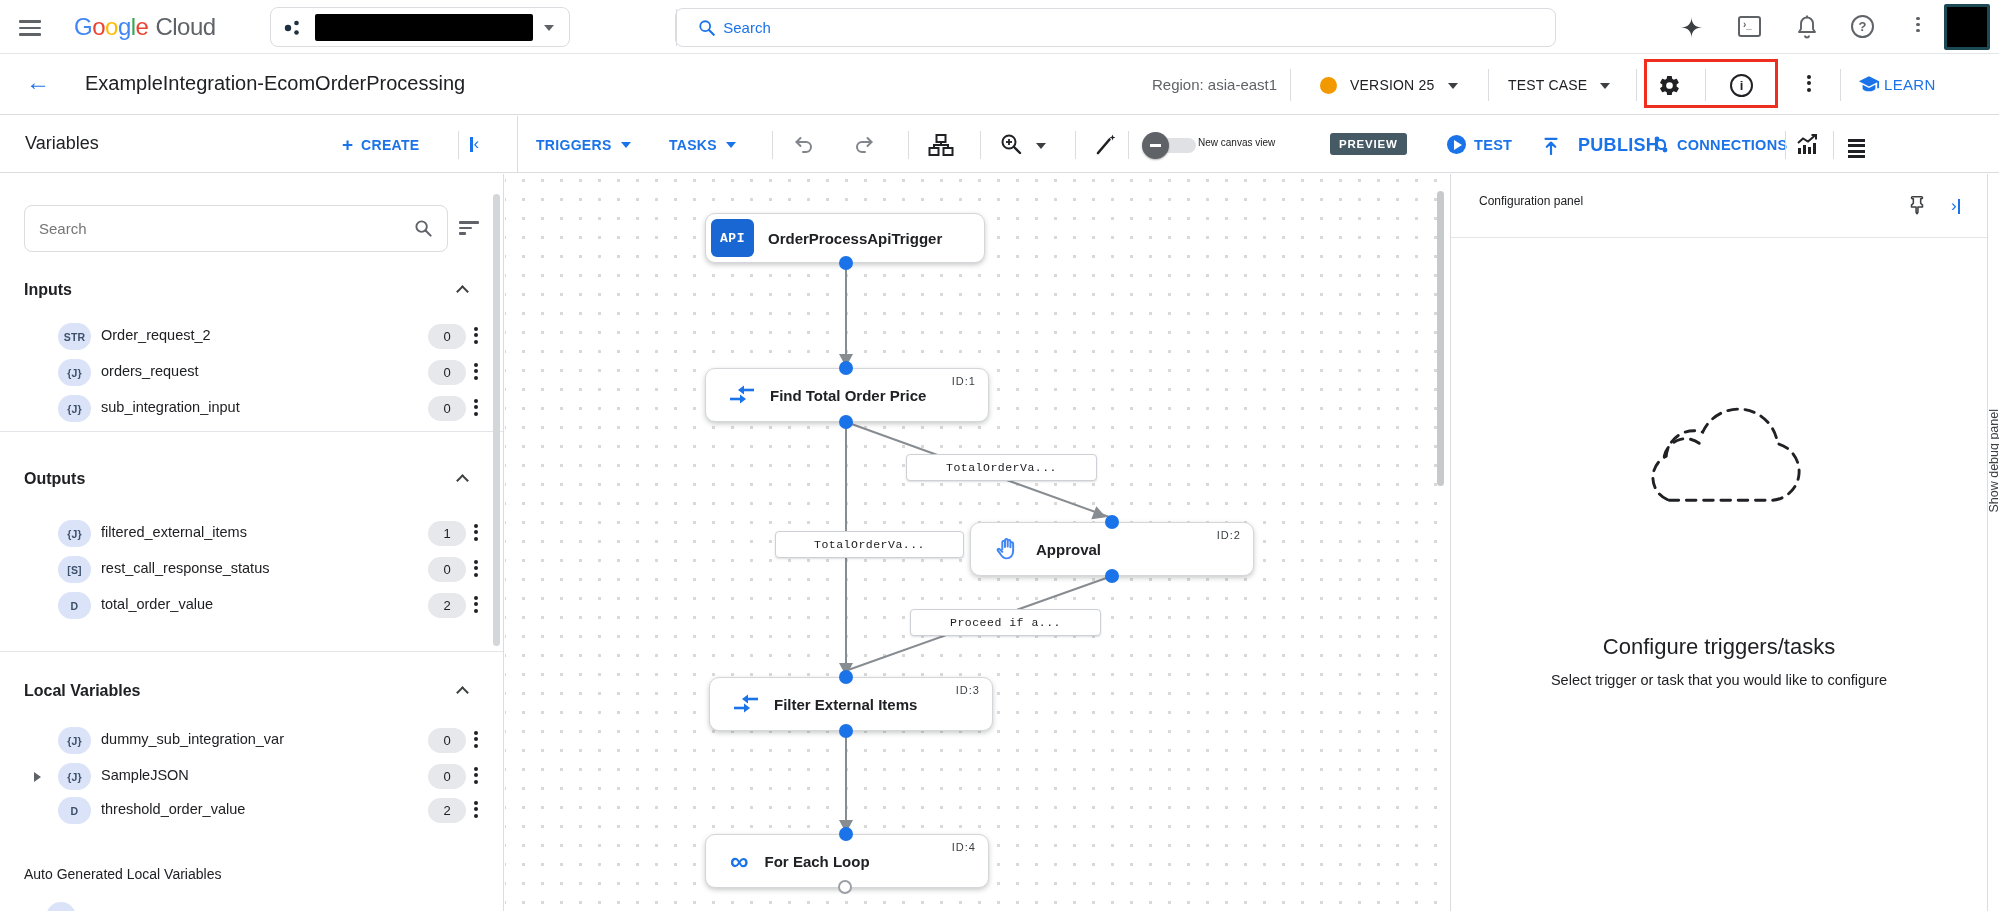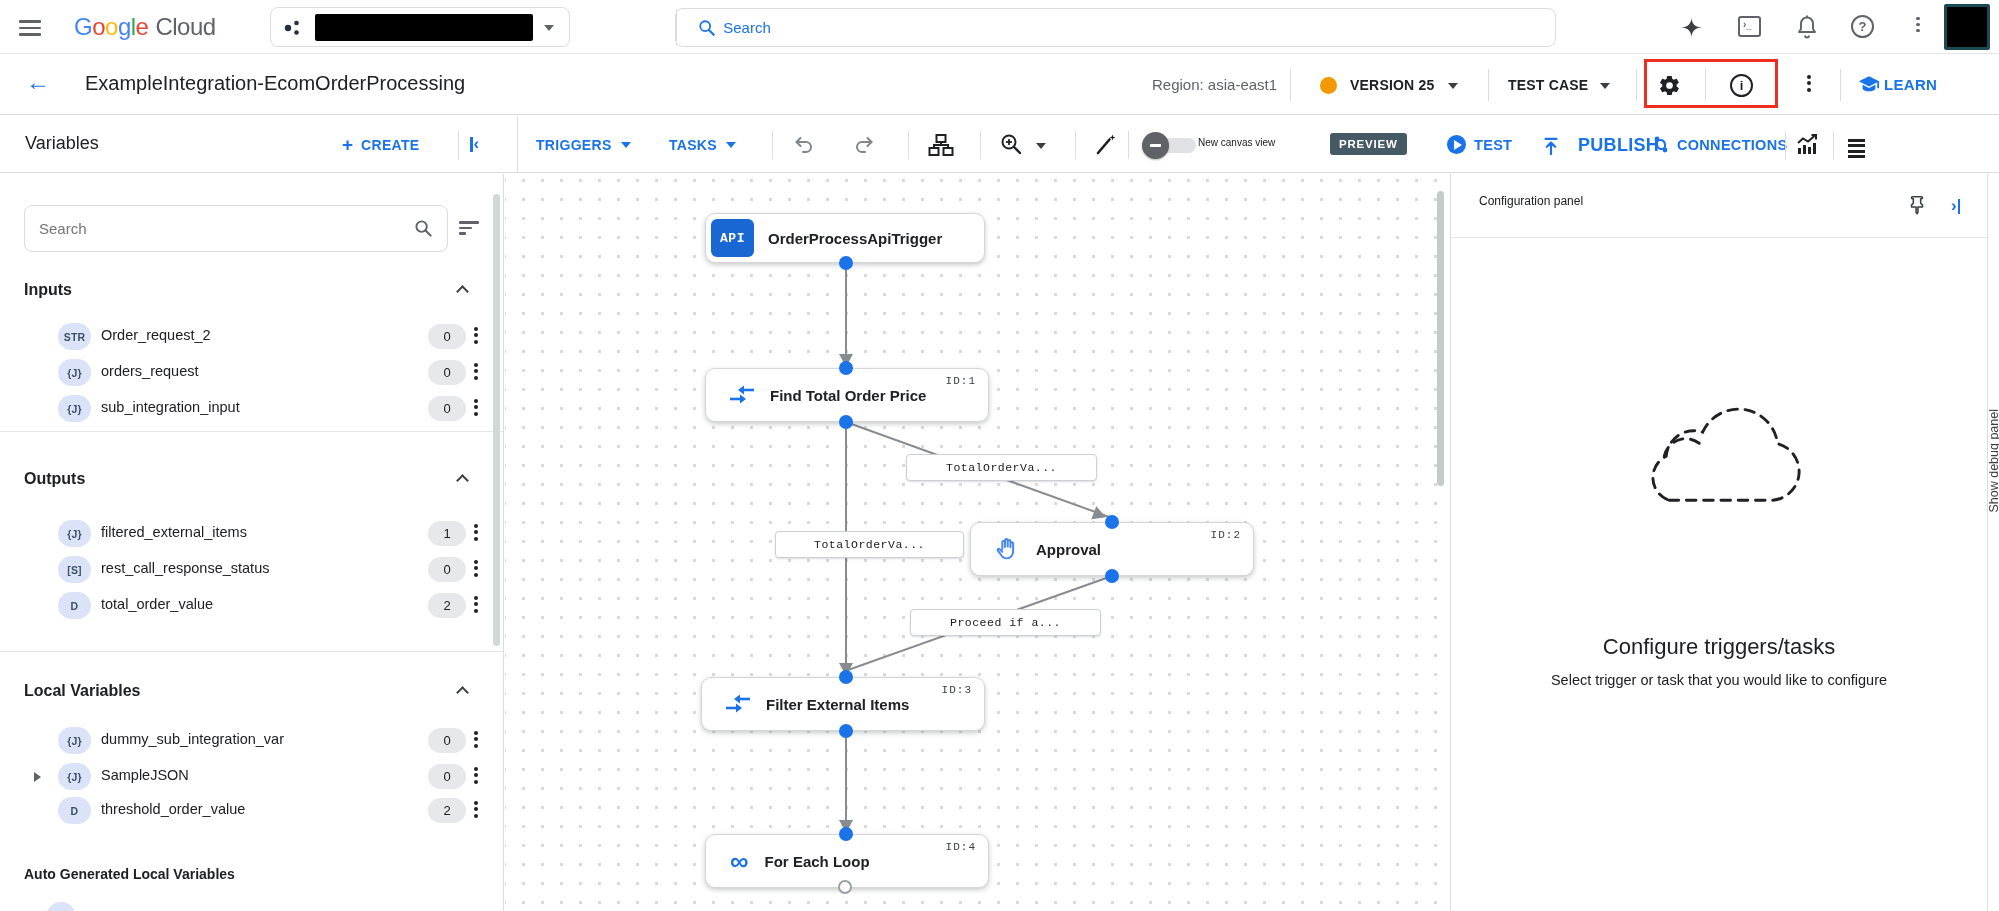--- a/index.html
+++ b/index.html
@@ -21,21 +21,21 @@
   .caret.dark { border-top-color:#3c4043; }
   .searchwrap { border:1px solid #dadce0; border-radius:8px; background:#fff; }
   .searchwrap input { border:0; outline:none; font-size:15px; color:#5f6368; width:700px; font-family:"Liberation Sans",sans-serif; background:transparent;}
   .circ-q { width:23px; height:23px; border:2px solid #5f6368; border-radius:50%; font-size:13px; font-weight:bold; color:#5f6368; display:flex; align-items:center; justify-content:center;}
   .kebab i { display:block; width:3.5px; height:3.5px; border-radius:50%; background:#5f6368; margin:2.5px auto; }
   .kebab.dark i { background:#202124; width:4px; height:4px;}
   
   #titlebar { top:55px; height:60px; border-bottom:1px solid #dadce0; z-index:25;}
   .blue { color:#1a73e8; }
   .gray { color:#5f6368; }
-  .bold { font-weight:bold; }
+  .bold { font-weight:normal; }
   .redbox { position:absolute; border:3px solid #ee2f1f; }
   
   #actionbar { top:116px; height:57px; border-bottom:1px solid #dadce0; z-index:25;}
   .toolbtn { font-size:14px; font-weight:bold; color:#1a73e8; letter-spacing:.3px;}
   .badge-preview { background:#455a64; color:#fff; font-size:11.5px; font-weight:bold; letter-spacing:.8px; padding:5px 9px; border-radius:3px; }
   .toggle-track { width:38px; height:15px; border-radius:8px; background:#dfe1e5; }
   .toggle-knob { position:absolute; width:27px; height:27px; border-radius:50%; background:#5f6368; box-shadow:0 1px 2px rgba(0,0,0,.3); display:flex; align-items:center; justify-content:center;}
   .toggle-knob i { width:11px; height:2.5px; background:#fff; display:block;}
   .playcirc { width:19px; height:19px; border-radius:50%; background:#1a73e8; display:flex; align-items:center; justify-content:center; }
   .playcirc i { width:0; height:0; border-top:5px solid transparent; border-bottom:5px solid transparent; border-left:8px solid #fff; margin-left:2px;}
@@ -54,21 +54,21 @@
   .hdiv { position:absolute; left:0; width:504px; height:1px; background:#e3e5e8; }
   .expand-tri { width:0; height:0; border-top:5px solid transparent; border-bottom:5px solid transparent; border-left:7px solid #5f6368; position:absolute; left:22px; top:13px;}
   .sortico i { display:block; height:2.5px; background:#5f6368; margin:3px 0; border-radius:1px;}
   
   #canvas { position:absolute; left:505px; top:174px; width:945px; height:737px; background:#fff;
     background-image:radial-gradient(circle, #d9d9d9 1.6px, transparent 1.9px);
     background-size:19px 19px; background-position:9px 16px; overflow:hidden; }
   .node { position:absolute; background:#fff; border:1px solid #d4d6d9; border-radius:10px;
     box-shadow:0 2px 5px rgba(60,64,67,.28); display:flex; align-items:center; }
   .node .nlabel { font-size:15px; font-weight:bold; color:#202124; }
-  .nid { position:absolute; top:6px; right:12px; font-family:Liberation Mono, monospace; font-size:11px; color:#3c4043; letter-spacing:1px; }
+  .nid { position:absolute; top:6px; right:12px; font-family:Liberation Sans, sans-serif; font-size:11px; color:#3c4043; letter-spacing:1px; }
   .apibadge { position:absolute; left:5px; top:5px; bottom:5px; width:43px; background:#1967d2; border-radius:6px;
     color:#fff; font-family:"Liberation Mono",monospace; font-size:13px; font-weight:bold; display:flex; align-items:center; justify-content:center; letter-spacing:.5px;}
   .edgelabel { position:absolute; background:#fff; border:1px solid #cdd0d4; border-radius:4px;
     box-shadow:0 1px 2px rgba(60,64,67,.18); font-family:"Liberation Mono",monospace; font-size:11.5px;
     color:#202124; letter-spacing:.5px; padding:0 10px; height:27px; display:flex; align-items:center; justify-content:center;}
   .dot { position:absolute; width:14px; height:14px; border-radius:50%; background:#1a73e8; }
   .dot.white { background:#fff; border:2.5px solid #9aa0a6; }
   .loopglyph { font-size:26px; font-weight:bold; color:#1a73e8; line-height:20px; }
   .cscroll { position:absolute; background:#c7cacd; border-radius:4px; }
   
@@ -417,21 +417,21 @@
   </div>
 
   <div class="node" style="left:465px;top:348px;width:284px;height:54px;">
     <span class="nid">ID:2</span>
     <svg style="margin-left:24px;" width="25" height="26" viewBox="0 0 24 24">
       <path d="M7 12 V5.5 a1.3 1.3 0 0 1 2.6 0 V10 M9.6 9.8 V3.8 a1.3 1.3 0 0 1 2.6 0 V9.5 M12.2 9.6 V4.6 a1.3 1.3 0 0 1 2.6 0 V10.2 M14.8 10.4 V6.8 a1.3 1.3 0 0 1 2.6 0 V14 c0 4-2.6 7-6.3 7 -3.1 0-4.6-1.7-6.3-4.8 L2.6 13.4 c-.6-1.1.9-2.2 1.8-1.3 L7 14.6" fill="none" stroke="#4285f4" stroke-width="1.9" stroke-linecap="round" stroke-linejoin="round"></path>
     </svg>
     <span class="nlabel" style="margin-left:16px;">Approval</span>
   </div>
 
-  <div class="node" style="left:196px;top:503px;width:284px;height:54px;">
+  <div class="node" style="left:204px;top:503px;width:284px;height:54px;">
     <span class="nid">ID:3</span>
     <svg style="margin-left:22px;" width="28" height="20" viewBox="0 0 28 20">
       <line x1="13" y1="5" x2="26" y2="5" stroke="#1a73e8" stroke-width="2.6"></line>
         <path d="M16 0.5 10 5 l6 4.5 z" fill="#1a73e8"></path>
       <line x1="2" y1="14" x2="15" y2="14" stroke="#1a73e8" stroke-width="2.6"></line>
         <path d="M12 9.5 18 14 l-6 4.5 z" fill="#1a73e8"></path>
     </svg>
     <span class="nlabel" style="margin-left:14px;">Filter External Items</span>
   </div>
 

